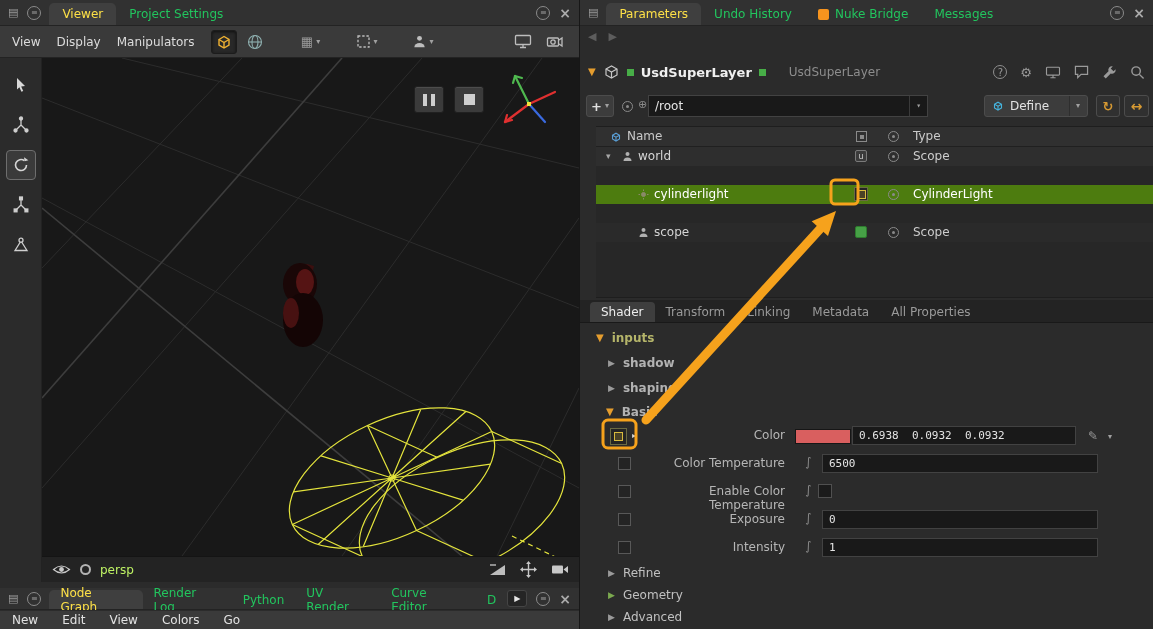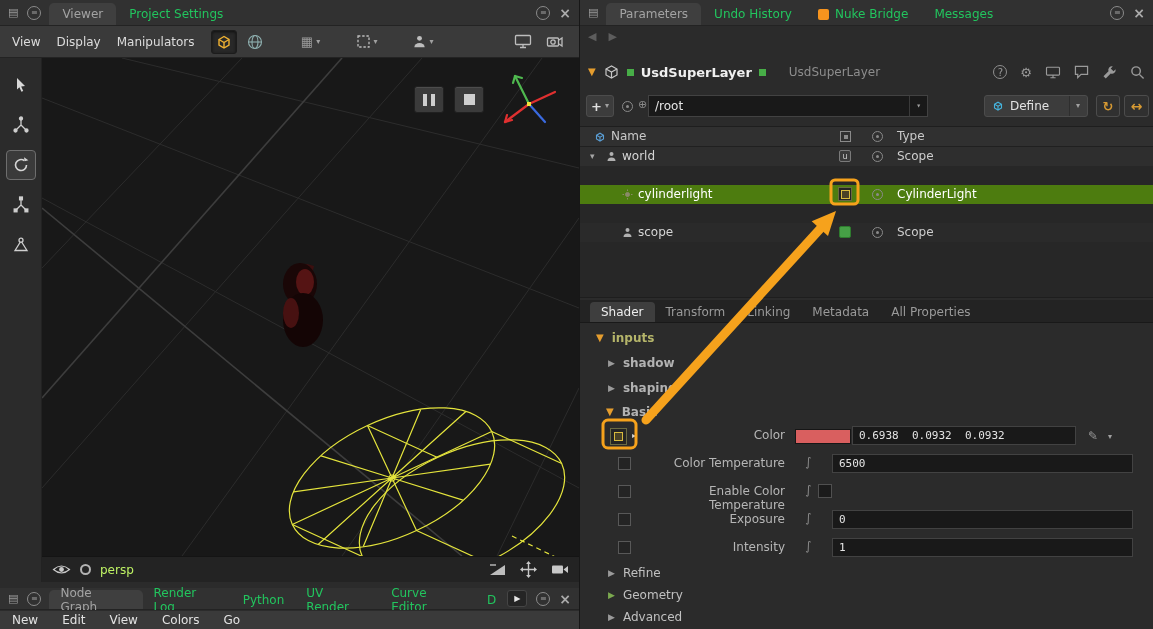--- a/index.html
+++ b/index.html
@@ -8,21 +8,21 @@
 .panel{position:absolute;top:0;height:629px}
 #viewer-panel{left:0;width:579px;background:#2b2b2b}
 #params-panel{left:580px;width:573px;background:#2b2b2b}
 .splitter{position:absolute;left:579px;top:0;width:1px;height:629px;background:#171717}
 
 .tabbar{position:absolute;left:0;right:0;height:26px;background:#313131;display:flex;align-items:flex-end;border-bottom:1px solid #232323}
 .tabbar .lead,.tabbar .tail{align-self:center;display:flex;align-items:center;gap:9px}
 .tabbar .lead{margin:0 8px}
 .tabbar .tail{margin-left:auto;margin-right:8px}
 .tab{height:22px;display:flex;align-items:center;gap:6px;padding:0 13px;color:#22c55e;border-radius:5px 5px 0 0}
-.tab.active{background:#3f3f3f;color:#a3a3a3}
+.tab.active{background:#3f3f3f;color:#fde047}
 .mini-icon{color:#9a9a9a;font-size:11px;line-height:1}
 .circle-icon{width:14px;height:14px;border:1px solid #8b8b8b;border-radius:50%;color:#9e9e9e;font-size:8px;display:flex;align-items:center;justify-content:center;line-height:1}
 .close-x{color:#ababab;font-size:14px;font-weight:bold;line-height:1}
 .caret{color:#a0a0a0;font-size:8px;line-height:1}
 
 .toolbar{position:absolute;left:0;right:0;top:26px;height:32px;background:#3a3a3a;border-bottom:1px solid #232323;display:flex;align-items:center;gap:16px;padding:0 12px}
 .menu-item{color:#dcdcdc}
 .tool-group{display:flex;align-items:center;gap:5px}
 .tbtn{height:24px;min-width:26px;display:flex;align-items:center;justify-content:center;gap:3px;border-radius:3px}
 .tbtn.pressed{background:#282828;border:1px solid #1c1c1c;box-shadow:inset 0 1px 3px #101010}
@@ -52,21 +52,21 @@
 .hdr-icons{margin-left:auto;display:flex;gap:13px;align-items:center;color:#9a9a9a}
 .help-q{width:14px;height:14px;border:1px solid #8f8f8f;border-radius:50%;font-size:10px;display:flex;align-items:center;justify-content:center}
 .exp-orange{color:#e59d2e;font-size:10px;line-height:1}
 .exp-gray{color:#9a9a9a;font-size:9px;line-height:1}
 .exp-green{color:#7ba94f;font-size:9px;line-height:1}
 
 #path-row{position:absolute;left:0;right:0;top:92px;height:28px}
 .btn{background:#3c3c3c;border:1px solid #4c4c4c;border-radius:3px;display:flex;align-items:center;justify-content:center;color:#e0e0e0}
 .field{background:#191919;border:1px solid #424242;color:#e4e4e4;display:flex;align-items:center;padding:0 6px;font-family:"DejaVu Sans Mono","Liberation Mono",monospace;font-size:11px;white-space:pre}
 
-#sg{position:absolute;left:0;right:0;top:126px;height:172px;background:#272727;border-top:1px solid #1e1e1e;border-bottom:1px solid #1e1e1e}
+#sg{position:absolute;left:16px;right:0;top:126px;height:172px;background:#272727;border-top:1px solid #1e1e1e;border-bottom:1px solid #1e1e1e}
 .sg-header{position:absolute;left:0;right:0;top:0;height:20px;background:#303030;border-bottom:1px solid #202020;color:#c9c9c9}
 .sgrow{position:absolute;left:0;width:573px;height:19px}
 .sgrow.a{background:#2e2e2e}.sgrow.b{background:#2a2a2a}.sgrow.sel{background:#4d7c0f}
 .sgrow.sel .sgname,.sgrow.sel .sgtype{color:#ffffff}
 .sgname{position:absolute;top:2px;color:#d5d5d5}
 .sgtype{position:absolute;left:317px;top:2px;color:#cdcdcd}
 .sgexp{position:absolute;left:10px;top:4px;font-size:9px;color:#a6a6a6}
 .sgicon{position:absolute;top:4px}
 .eyecol{position:absolute;left:292px;top:4px;width:11px;height:11px;border:1px solid #8a8a8a;border-radius:50%}
 .eyecol::after{content:"";position:absolute;inset:3px;background:#8a8a8a;border-radius:50%}
@@ -80,21 +80,21 @@
 .ptab{height:20px;padding:0 11px;display:flex;align-items:center;color:#9a9a9a;border-radius:4px 4px 0 0}
 .ptab.active{background:#3e3e3e;color:#ededed}
 .grow{position:absolute;display:flex;align-items:center;gap:8px;height:18px}
 .glabel{font-weight:bold;color:#b2b2b2}
 .glabel2{color:#c0c0c0}
 .inputs-label{font-weight:bold;color:#b5b56a}
 .prow{position:absolute;left:0;width:573px;height:26px}
 .statebox{position:absolute;left:38px;top:6px;width:13px;height:13px;border:1px solid #585858;background:#242424}
 .plabel{position:absolute;left:55px;width:150px;top:5px;text-align:right;color:#b6b6b6}
 .squig{position:absolute;left:225px;top:4px;color:#8a8a8a;font-size:12px}
-.pfield{position:absolute;left:252px;top:3px;width:301px;height:19px}
+.pfield{position:absolute;left:242px;top:3px;width:276px;height:19px}
 .checkbox{position:absolute;left:238px;top:5px;width:14px;height:14px;background:#1b1b1b;border:1px solid #505050}
 .swatch{position:absolute;left:215px;top:6px;width:56px;height:15px;border:1px solid #161616}
 #annotation{position:absolute;left:0;top:0;pointer-events:none;z-index:99}
 svg{display:block}
 </style>
 </head>
 <body>
 
 <div class="app">
 

